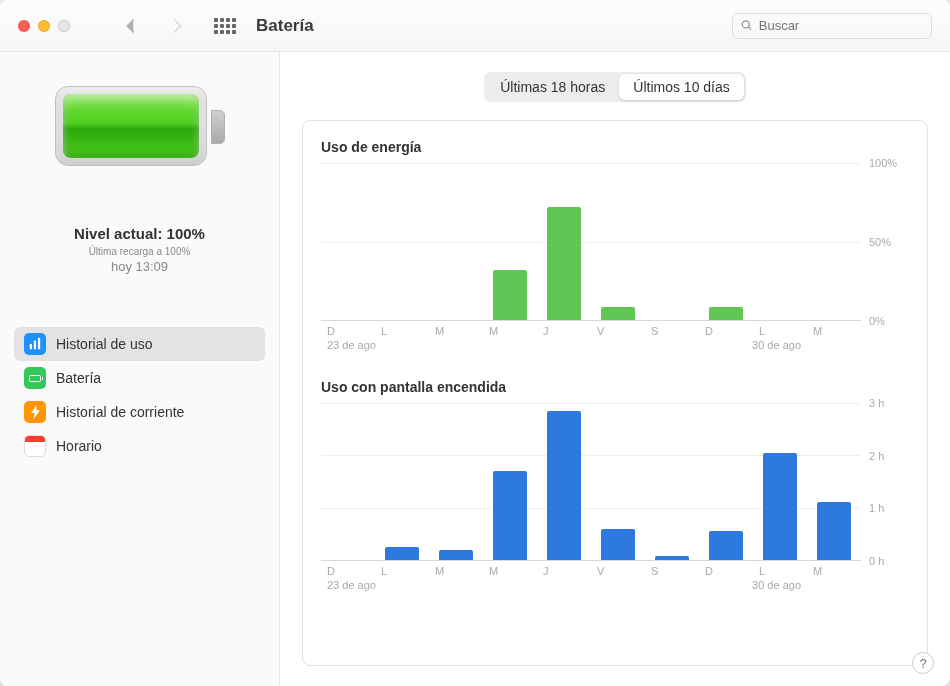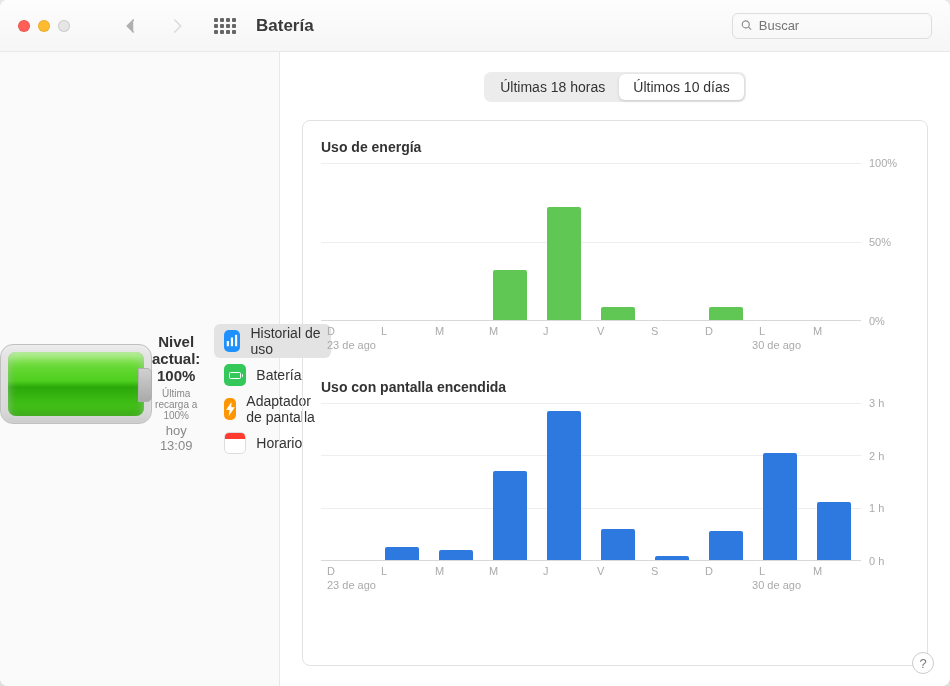--- a/index.html
+++ b/index.html
@@ -14,21 +14,21 @@
     .nav { display: flex; gap: 28px; margin-left: 52px; align-items: center; color: #b0b0b0; }
     .nav svg { width: 18px; height: 18px; }
     .apps-icon { margin-left: 28px; display:grid; grid-template-columns:repeat(4,4px); grid-template-rows:repeat(3,4px); gap:2px;}
     .apps-icon span{background:#666;border-radius:1px;}
     .win-title { margin-left: 20px; font-size: 17px; font-weight: 600; color: #3a3a3a; }
     .spacer { flex: 1; }
     .search { display: flex; align-items: center; width: 200px; height: 26px; border: 1px solid #ddd; border-radius: 6px; padding: 0 8px; color: #aaa; }
     .search svg { width: 13px; height: 13px; margin-right: 6px; fill: #888; }
     .search input { border: none; outline: none; font-size: 13px; width: 100%; color: #333; background: transparent; }
     .content { flex: 1; display: flex; }
-    .sidebar { width: 280px; background: #fafafa; border-right: 1px solid #e8e8e8; padding-top: 24px; display: flex; align-items: center; }
+    .sidebar { width: 280px; background: #fafafa; border-right: 1px solid #e8e8e8; padding-top: 24px; display: flex; flex-direction: column; align-items: center; gap: 31px; }
     .battery-icon-large { width: 170px; height: 84px; position: relative; margin-top:10px;}
     .battery-body { width: 152px; height: 80px; border-radius: 13px; background: linear-gradient(#e6e6e6,#d6d6d6); border:1px solid #c0c0c0; box-shadow: inset 0 2px 6px rgba(255,255,255,0.6), inset 0 -2px 6px rgba(0,0,0,0.1); padding:7px;}
     .battery-fill { width: 100%; height: 100%; background: linear-gradient(180deg,#7fe34a 0%,#4fcf1f 45%,#2aa80a 55%,#4fcf1f 100%); border-radius: 8px; box-shadow: inset 0 6px 10px rgba(255,255,255,0.5), inset 0 -4px 8px rgba(0,60,0,0.3);}
     .battery-tip { position: absolute; right: 0; top: 24px; width: 14px; height: 34px; background: linear-gradient(#d0d0d0,#aaa); border-radius: 0 5px 5px 0; border:1px solid #b0b0b0;}
     .battery-status { text-align: center; margin-top: 24px; }
     .battery-status .lvl { font-size: 15px; font-weight: 600; color: #333; }
     .battery-status .sub { font-size: 10px; color: #888; margin-top: 4px; }
     .battery-status .time { font-size: 13px; color: #888; margin-top: 2px; }
     .sidelist { width: 100%; margin-top: 22px; padding: 0 14px; }
     .sideitem { display: flex; align-items: center; height: 34px; border-radius: 6px; padding: 0 10px; font-size: 14px; color: #333; cursor: default; gap:10px;}
@@ -133,21 +133,21 @@
               <div class="br"></div>
             </div>
           <span>Batería</span>
         </div>
         <div class="sideitem">
           <div class="icn adap">
               <svg viewBox="0 0 10 16">
                 <path d="M6 0L0 9h4l-1 7 7-10H6z"></path>
               </svg>
             </div>
-          <span>Adaptador de pantalla</span>
+          <span>Historial de corriente</span>
         </div>
         <div class="sideitem">
           <div class="icn sched">
               <div class="top"></div>
               <div class="num"></div>
             </div>
           <span>Horario</span>
         </div>
       </div>
     </div>

